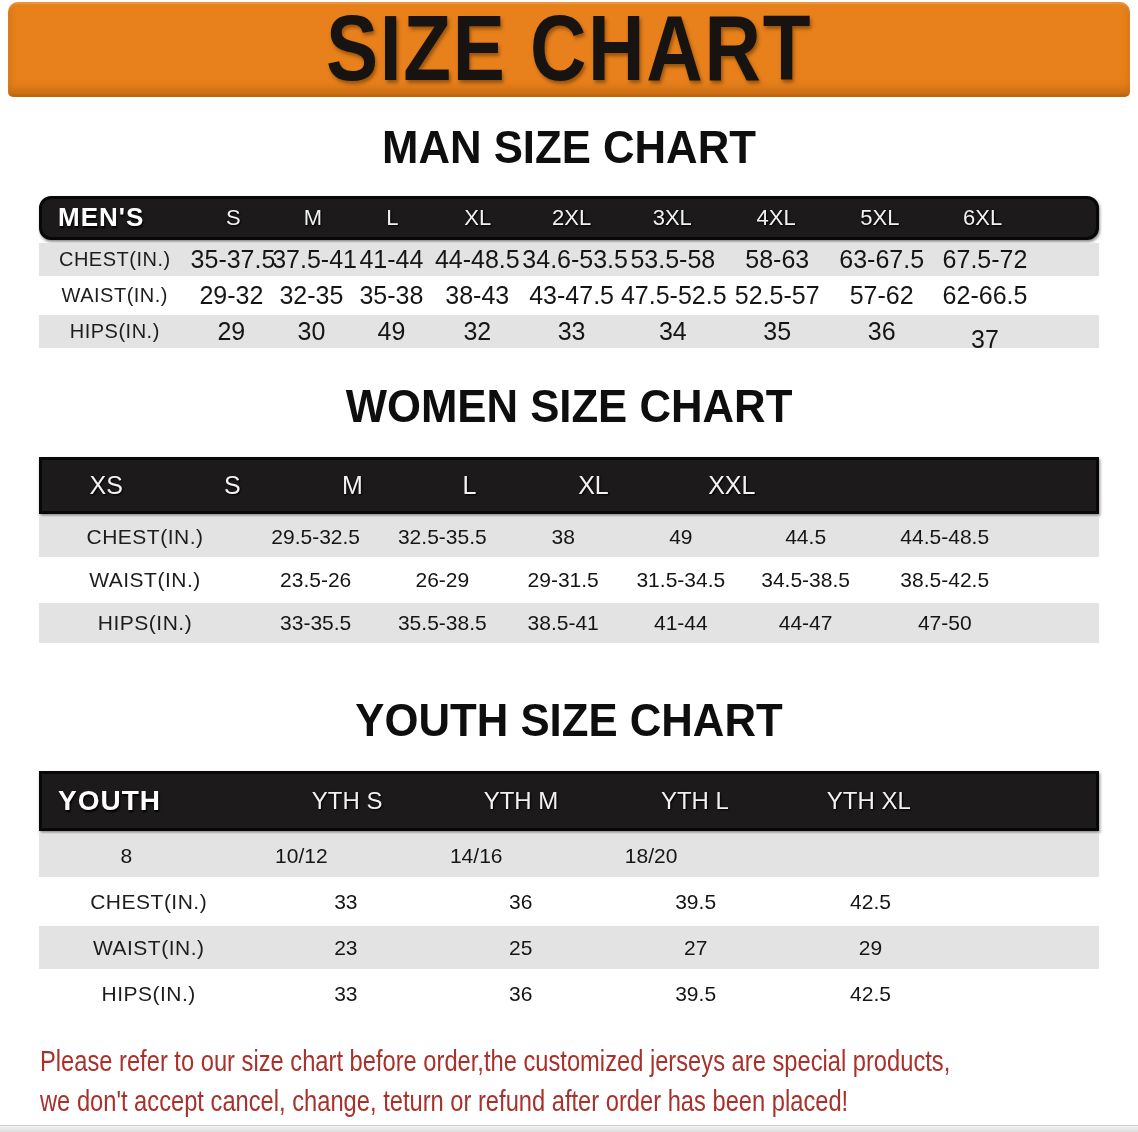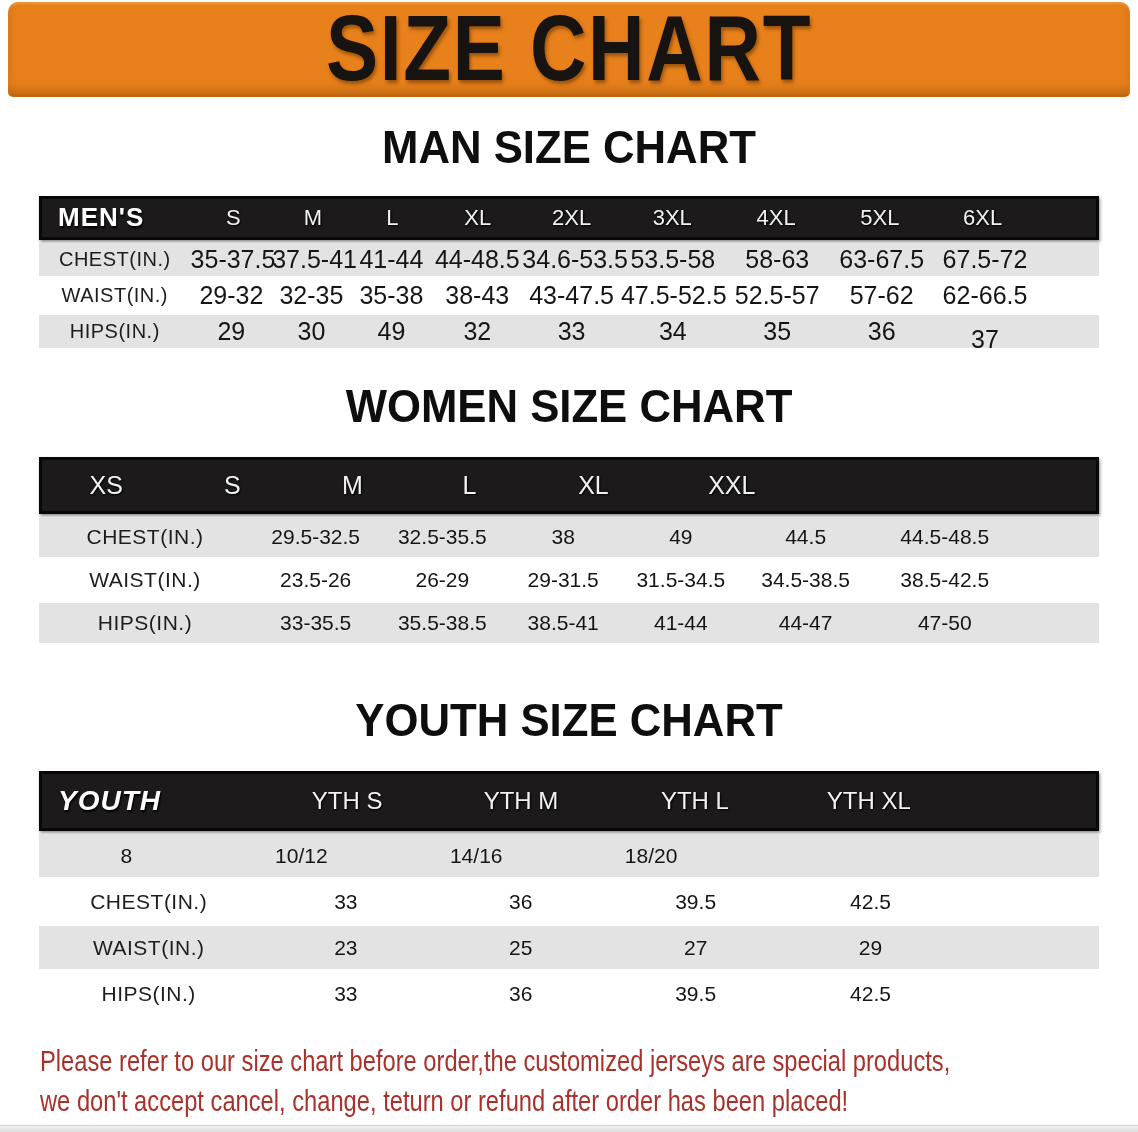--- a/index.html
+++ b/index.html
@@ -56,21 +56,21 @@
   .trow.white{background:#ffffff;}
   .cell{text-align:center;white-space:nowrap;overflow:visible;}
   .th-label{
     font-weight:bold;color:#ffffff;text-align:left;padding-left:16px;
     letter-spacing:1px;text-shadow:1px 2px 2px #000;
   }
   .th-size{color:#f2f2f2;text-shadow:1px 1px 2px #000;}
   .row-label{color:#1d1d1d;letter-spacing:.5px;}
   .value{color:#151515;}
   
-  .t0 .thead{height:44px;} .t0 .trow{height:33px;}
+  .t0 .thead{height:44px;border-radius:12px;} .t0 .trow{height:33px;}
   .t0 .th-label{font-size:26px;} .t0 .th-size{font-size:22px;}
   .t0 .row-label{font-size:20px;} .t0 .value{font-size:25px;}
   .t1 .thead{height:57px;} .t1 .trow{height:40px;}
   .t1 .th-label{font-size:30px;} .t1 .th-size{font-size:25px;}
   .t1 .row-label{font-size:21px;} .t1 .value{font-size:21px;}
   .t2 .thead{height:60px;} .t2 .trow{height:43px;}
   .t2 .th-label{font-size:28px;} .t2 .th-size{font-size:24px;}
   .t2 .row-label{font-size:21px;} .t2 .value{font-size:21px;}
   
   .disclaimer{margin:26px 0 0 40px;color:var(--red);}
@@ -194,21 +194,21 @@
           <div class="cell value" style="width: 13.8%;">47-50</div>
           <div class="cell spacer" style="width: 7.65%;"></div>
         </div>
       </div>
   </section>
 
   <section>
     <h2 class="section-heading hs-2">YOUTH SIZE CHART</h2>
     <div class="size-table t2 mt-2">
         <div class="thead">
-          <div class="cell th-label" style="width: 20.7%; font-style: italic;">YOUTH</div>
+          <div class="cell th-label" style="width: 20.7%;">YOUTH</div>
           <div class="cell th-size" style="width: 16.5%;">YTH S</div>
           <div class="cell th-size" style="width: 16.5%;">YTH M</div>
           <div class="cell th-size" style="width: 16.5%;">YTH L</div>
           <div class="cell th-size" style="width: 16.5%;">YTH XL</div>
           <div class="cell spacer" style="width: 13.3%;"></div>
         </div>
         <div class="trow gray">
           <div class="cell value" style="width: 16.5%;">8</div>
           <div class="cell value" style="width: 16.5%;">10/12</div>
           <div class="cell value" style="width: 16.5%;">14/16</div>

